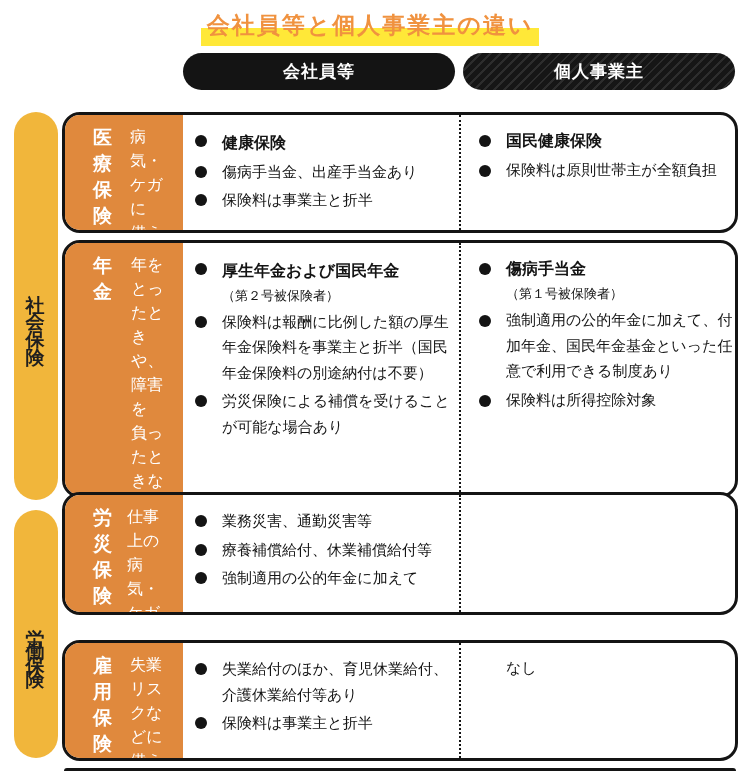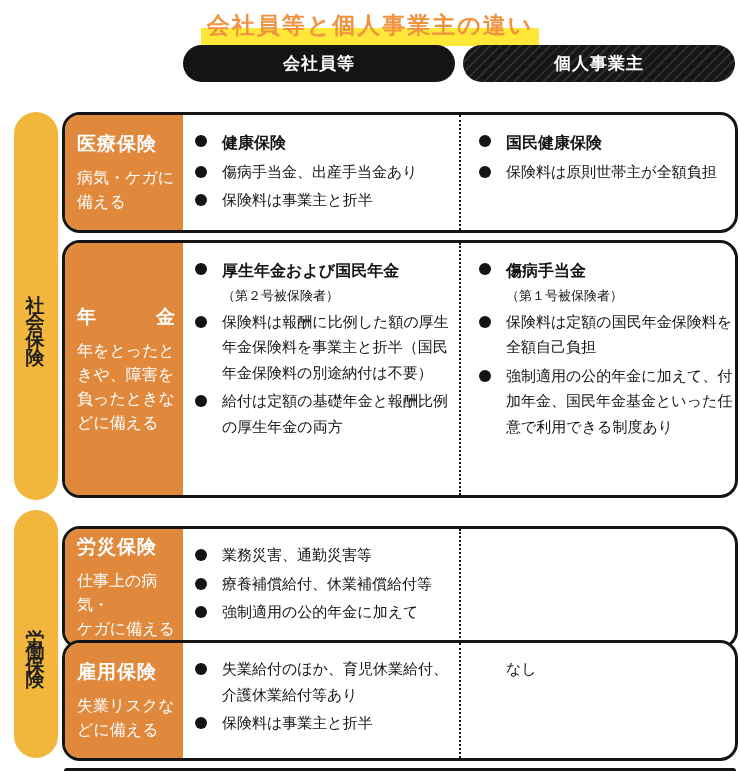--- a/index.html
+++ b/index.html
@@ -10,21 +10,21 @@
   body{background:#fff;font-family:"DejaVu Sans","Liberation Sans",sans-serif;}
   .canvas{position:relative;width:740px;height:771px;background:#fff;overflow:hidden;color:var(--ink);}
 
   
   .title-wrap{position:absolute;top:8px;left:0;width:100%;text-align:center;}
   .title{display:inline-block;font-size:23px;font-weight:bold;color:var(--title-orange);
     letter-spacing:2px;background:linear-gradient(transparent 52%, var(--hl) 52%);
     padding:2px 6px 5px 6px;}
 
   
-  .pill{position:absolute;top:45px;height:37px;width:272px;background:var(--ink);
+  .pill{position:absolute;top:53px;height:37px;width:272px;background:var(--ink);
     border-radius:19px;display:flex;align-items:center;justify-content:center;
     color:#fff;font-weight:bold;font-size:17px;letter-spacing:1px;}
   .pill-left{left:183px;}
   .pill-right{left:463px;
     background:repeating-linear-gradient(135deg,#161616 0 5px,#2d2d2d 5px 7px);text-align:right;}
 
   
   .vbar{position:absolute;left:14px;width:44px;background:var(--yellow);
     border-radius:22px;display:flex;align-items:center;justify-content:center;}
   .vbar-social{top:112px;height:388px;}
@@ -32,33 +32,33 @@
   .vbar .vtext{writing-mode:vertical-rl;text-orientation:upright;
     font-weight:bold;font-size:19px;color:#1f1f1f;}
   .vbar-social .vtext{letter-spacing:18px;transform:translateY(9px);}
   .vbar-labor .vtext{letter-spacing:14px;transform:translateY(7px);}
 
   
   .row{position:absolute;left:62px;width:676px;border:3px solid var(--ink);
     border-radius:18px;background:#fff;display:flex;overflow:hidden;}
   .row-0{top:112px;height:121px;}
   .row-1{top:240px;height:258px;}
-  .row-2{top:526px;height:123px;}
+  .row-2{top:492px;height:123px;}
   .row-3{top:640px;height:121px;}
 
   .row-label{width:118px;flex:0 0 118px;background:var(--orange);color:#fff;
-    padding:10px 8px 10px 12px;display:flex;flex-direction:column;justify-content:center;}
+    padding:10px 8px 10px 28px;display:flex;justify-content:center;}
   .row-label-title{font-size:19px;font-weight:bold;margin-bottom:9px;letter-spacing:1px;}
   .row-label-title.justify{text-align:justify;text-align-last:justify;letter-spacing:0;}
   .row-label-desc{font-size:16px;line-height:1.5;white-space:pre-line;}
 
   .row-content{flex:1;display:flex;}
   .col{padding-top:14px;padding-bottom:24px;}
   .col-left{width:276px;flex:0 0 276px;padding-left:12px;padding-right:9px;}
-  .col-right{flex:1;padding-left:18px;padding-right:2px;}
+  .col-right{flex:1;padding-left:18px;padding-right:2px;font-family:Liberation Mono, monospace;}
   .divider{width:0;border-left:2px dotted var(--ink);align-self:stretch;}
 
   .bullet-item{display:flex;margin-bottom:3px;}
   .dot{flex:0 0 12px;width:12px;height:12px;border-radius:50%;background:var(--ink);
     margin-top:6px;margin-right:15px;}
   .dot.spacer{background:transparent;}
   .bullet-text{width:228px;font-size:15px;line-height:1.7;}
   .bullet-item.bold .main{font-weight:bold;font-size:16px;}
   .bullet-text .sub{font-weight:normal;font-size:13px;}
 
@@ -136,36 +136,36 @@
             <div class="bullet-item bold">
               <span class="dot"></span>
               <div class="bullet-text"><span class="main">厚生年金および国民年金</span><div class="sub">（第２号被保険者）</div></div>
             </div>
             <div class="bullet-item">
               <span class="dot"></span>
               <div class="bullet-text"><span class="main">保険料は報酬に比例した額の厚生年金保険料を事業主と折半（国民年金保険料の別途納付は不要）</span></div>
             </div>
             <div class="bullet-item">
               <span class="dot"></span>
-              <div class="bullet-text"><span class="main">給付は定額の基礎年金と報酬比例の厚生年金の両方</span></div>
+              <div class="bullet-text"><span class="main">労災保険による補償を受けることが可能な場合あり</span></div>
             </div>
           </div>
           <div class="divider"></div>
           <div class="col col-right">
             <div class="bullet-item bold">
               <span class="dot"></span>
               <div class="bullet-text"><span class="main">傷病手当金</span><div class="sub">（第１号被保険者）</div></div>
             </div>
             <div class="bullet-item">
               <span class="dot"></span>
-              <div class="bullet-text"><span class="main">保険料は定額の国民年金保険料を全額自己負担</span></div>
-            </div>
-            <div class="bullet-item">
-              <span class="dot"></span>
               <div class="bullet-text"><span class="main">強制適用の公的年金に加えて、付加年金、国民年金基金といった任意で利用できる制度あり</span></div>
+            </div>
+            <div class="bullet-item">
+              <span class="dot"></span>
+              <div class="bullet-text"><span class="main">保険料は所得控除対象</span></div>
             </div>
           </div>
         </div>
       </div>
       <div class="row row-2">
         <div class="row-label">
           <div class="row-label-title">労災保険</div>
           <div class="row-label-desc">仕事上の病気・
 ケガに備える</div>
         </div>

